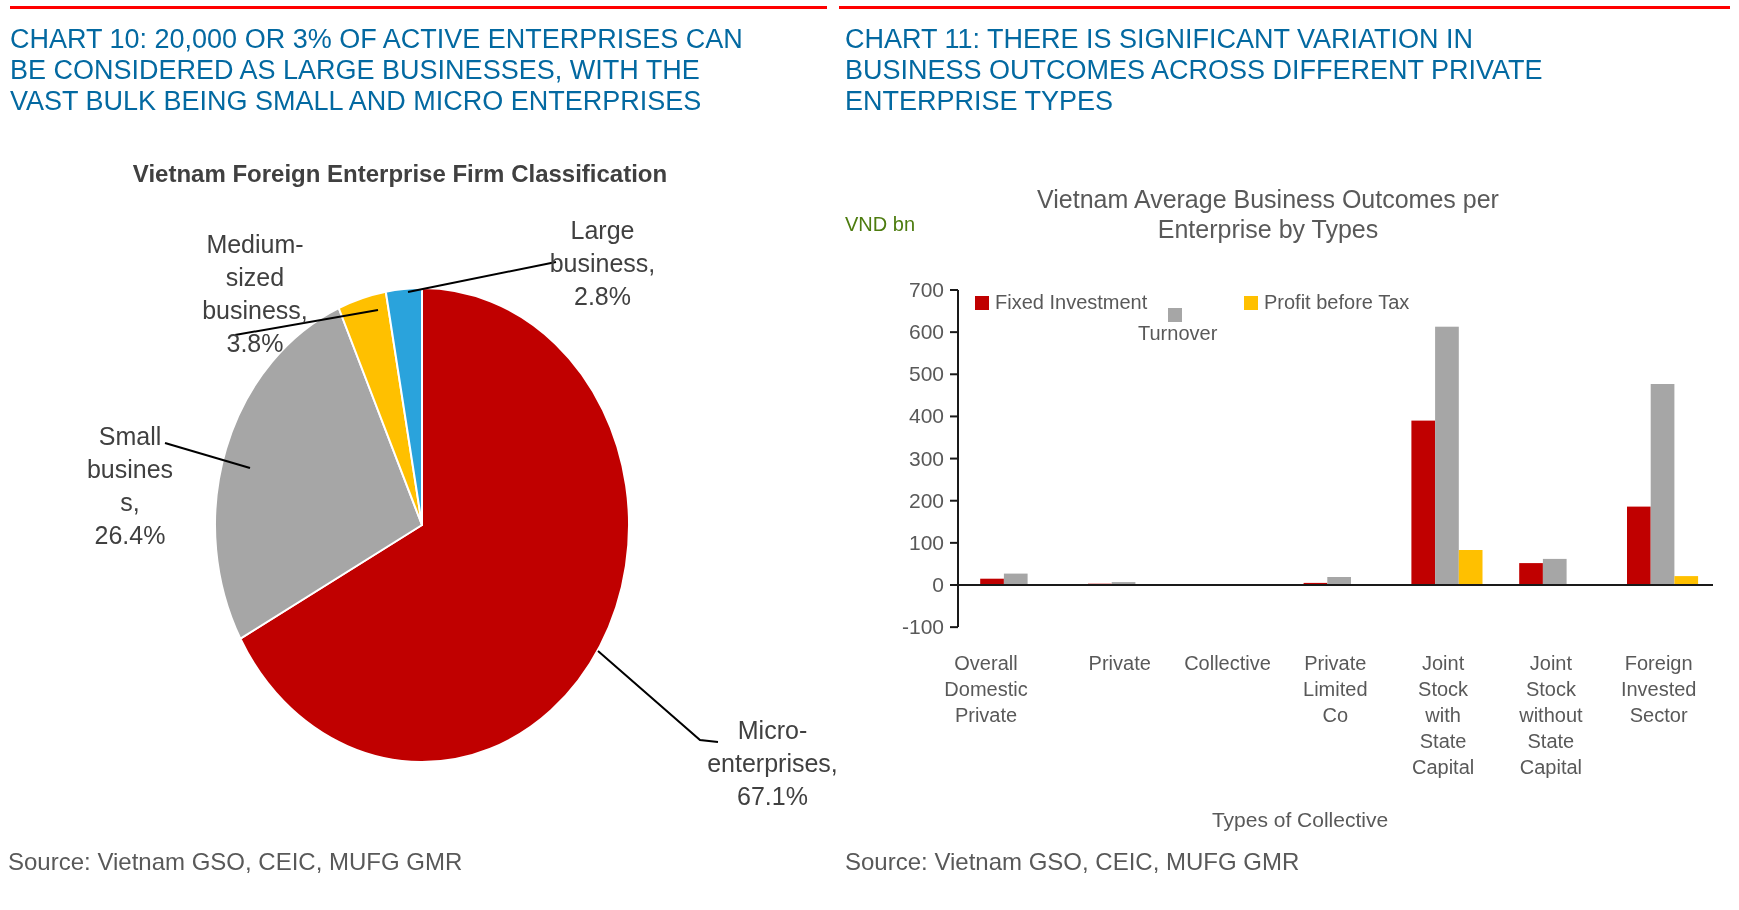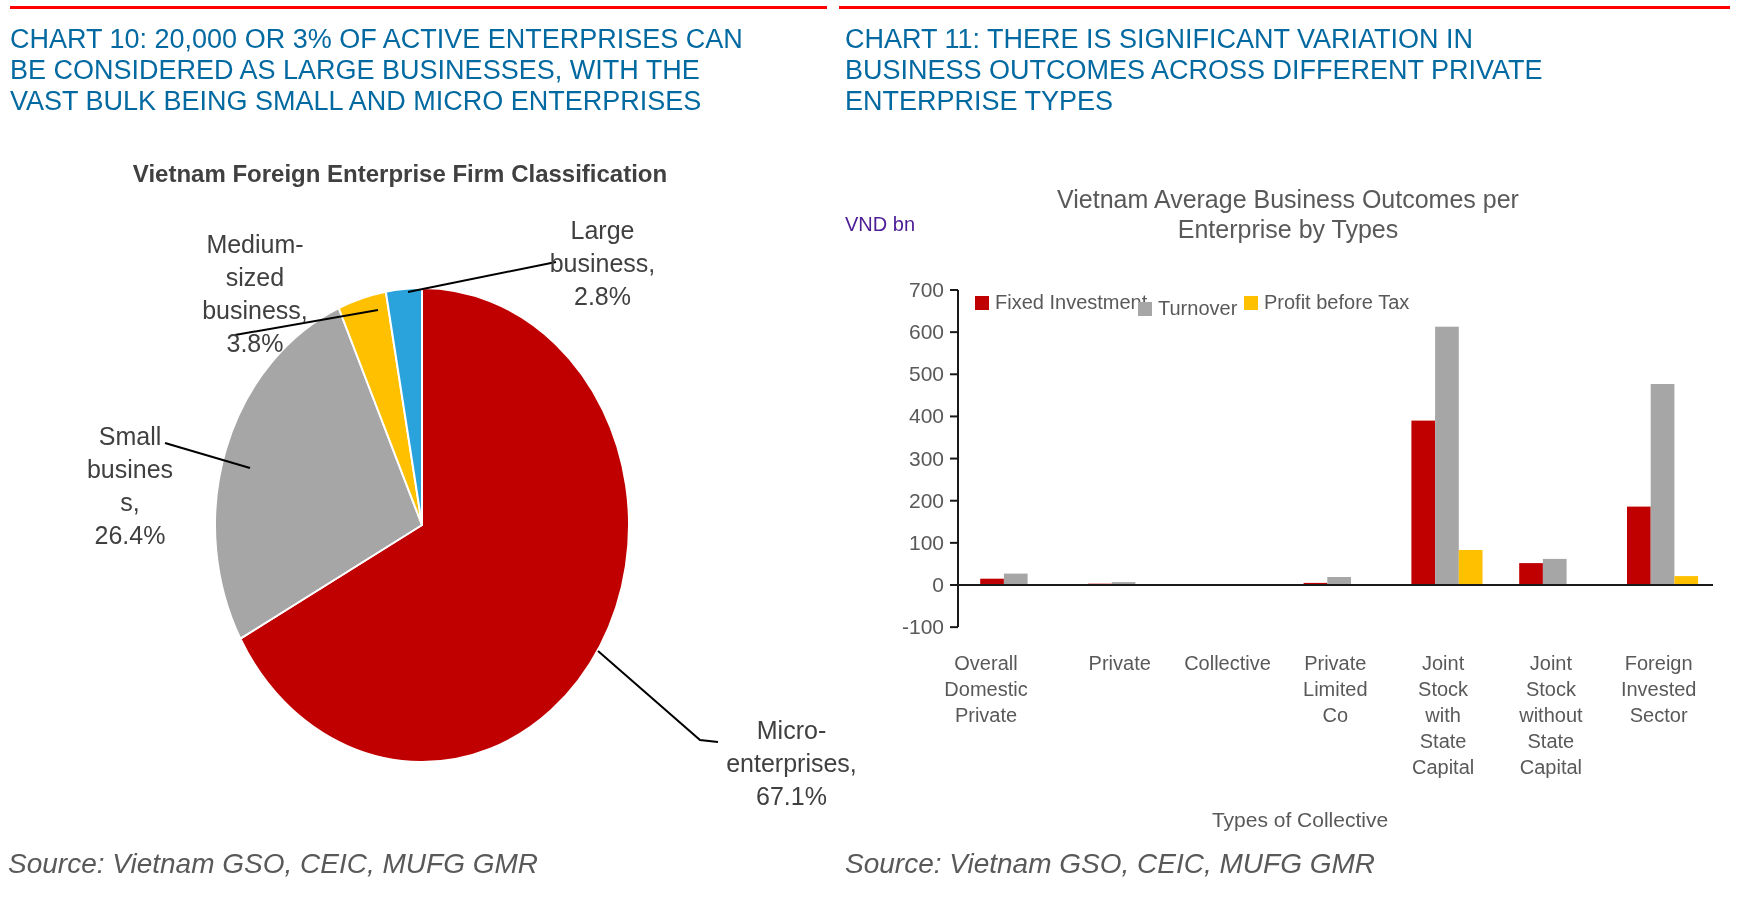--- a/index.html
+++ b/index.html
@@ -1,25 +1,25 @@
 <!DOCTYPE html>
 <html><head>
 <meta charset="utf-8">
 <style>
   html,body{margin:0;padding:0;background:#ffffff;}
   body{position:relative;width:1739px;height:910px;font-family:"Liberation Sans",sans-serif;overflow:hidden;}
   .abs{position:absolute;}
   .preline{white-space:pre-line;}
   .rule{height:3px;background:#ff0000;}
   .hdr{font-size:27px;line-height:31px;color:#0369a1;}
-  .src{font-size:28px;font-style:italic;color:#595959;}
+  .src{font-size:24px;color:#595959;}
   .pie-title{font-size:24px;font-weight:bold;color:#404040;text-align:center;}
   .pie-lbl{font-size:25px;line-height:33px;color:#404040;text-align:center;}
   .bar-title{font-size:25px;line-height:30px;color:#595959;text-align:center;}
-  .unit{font-size:20px;color:#4c1d95;}
+  .unit{font-size:20px;color:#4d7c0f;}
   .legend-item{position:absolute;display:flex;align-items:center;font-size:20px;color:#595959;}
   .legend-swatch{width:14px;height:14px;margin-right:6px;flex:0 0 auto;}
   .catlbl{position:absolute;width:120px;font-size:20px;line-height:26px;color:#595959;text-align:center;white-space:pre-line;}
   .xaxis-title{font-size:21px;color:#595959;text-align:center;}
   svg text{font-family:"Liberation Sans",sans-serif;}
 </style>
 </head>
 <body>
 
 <div class="abs rule" style="left:10px;top:6px;width:817px;"></div>
@@ -45,43 +45,43 @@
 sized
 business,
 3.8%</div>
 <div class="abs pie-lbl preline" style="left:520px;top:214px;width:165px;">Large
 business,
 2.8%</div>
 <div class="abs pie-lbl preline" style="left:70px;top:420px;width:120px;">Small
 busines
 s,
 26.4%</div>
-<div class="abs pie-lbl preline" style="left:704px;top:714px;width:175px;">Micro-
+<div class="abs pie-lbl preline" style="left:685px;top:714px;width:175px;">Micro-
 enterprises,
 67.1%</div>
 
 <div class="abs src" style="left:8px;top:848px;">Source: Vietnam GSO, CEIC, MUFG GMR</div>
 
 <div class="abs rule" style="left:839px;top:6px;width:891px;"></div>
 
 <div class="abs hdr preline" style="left:845px;top:24px;width:880px;">CHART 11: THERE IS SIGNIFICANT VARIATION IN
 BUSINESS OUTCOMES ACROSS DIFFERENT PRIVATE
 ENTERPRISE TYPES</div>
 
-<div class="abs bar-title preline" style="left:988px;top:184px;width:600px;">Vietnam Average Business Outcomes per
+<div class="abs bar-title preline" style="left:968px;top:184px;width:600px;">Vietnam Average Business Outcomes per
 Enterprise by Types</div>
 
 <div class="abs unit" style="left:845px;top:213px;">VND bn</div>
 
 <div id="legend" class="abs" style="left:0;top:0;width:1739px;height:0;">
     <div class="legend-item" style="left: 975px; top: 291px;">
       <span class="legend-swatch" style="background: rgb(192, 0, 0);"></span>
       <span>Fixed Investment</span>
     </div>
-    <div class="legend-item" style="left: 1138px; top: 297px;">
+    <div class="legend-item" style="left: 1138px; top: 308px; flex-direction: column;">
       <span class="legend-swatch" style="background: rgb(166, 166, 166);"></span>
       <span>Turnover</span>
     </div>
     <div class="legend-item" style="left: 1244px; top: 291px;">
       <span class="legend-swatch" style="background: rgb(255, 192, 0);"></span>
       <span>Profit before Tax</span>
     </div>
   </div>
 
 <svg id="bar-svg" class="abs" style="left:880px;top:280px;" width="860" height="370" viewBox="0 0 860 370">

